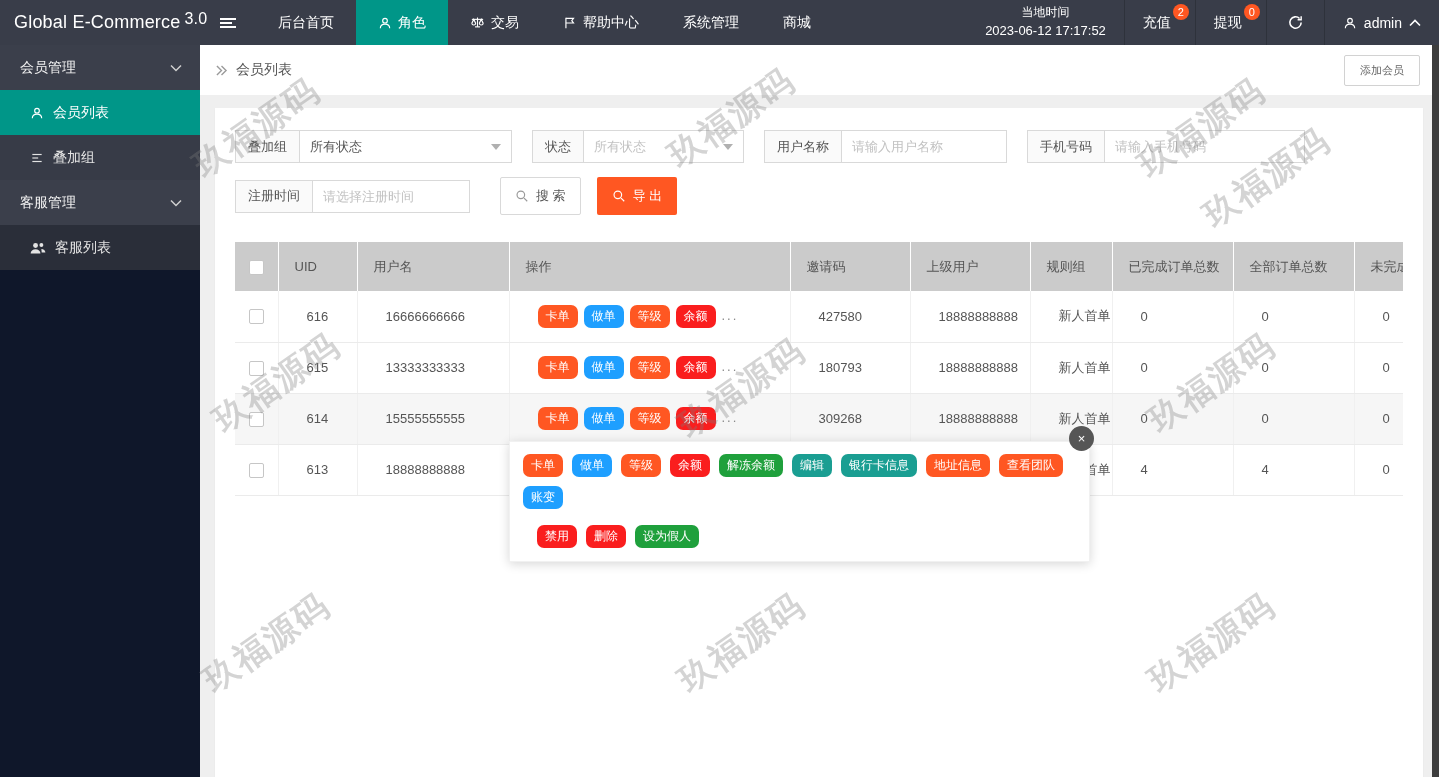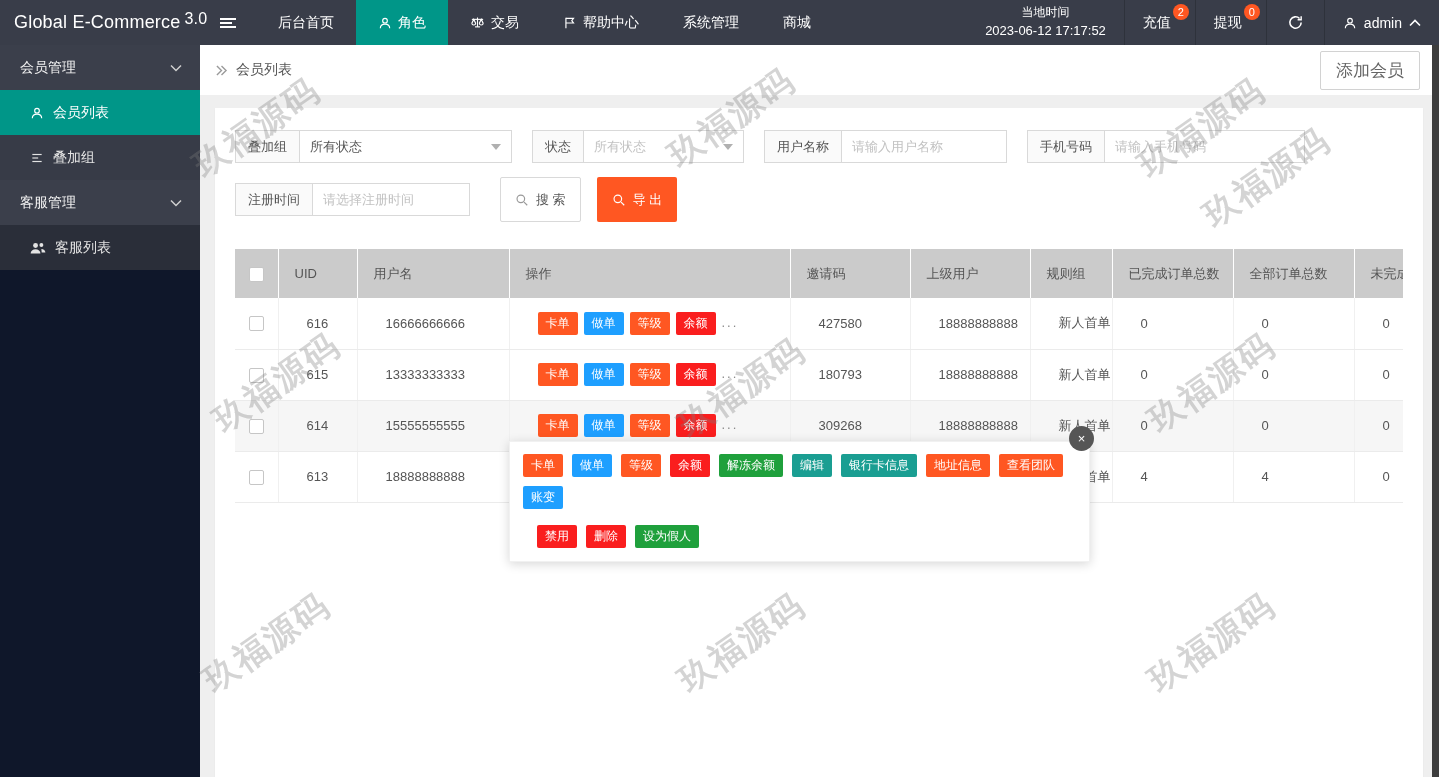--- a/index.html
+++ b/index.html
@@ -31,49 +31,49 @@
   .sidebar { width:200px; background:#0f172a; flex:0 0 200px;text-align:center; }
   .side-group { height:45px; display:flex; align-items:center; justify-content:space-between; padding:0 18px 0 20px; background:#3b3f4b; color:#f2f2f2; font-size:14px; cursor:pointer; }
   .side-item { height:45px; display:flex; align-items:center; gap:9px; padding-left:30px; background:#373b47; color:#e3e3e3; font-size:14px; cursor:pointer; }
   .side-item.active { background:#009688; color:#fff; }
   .side-item.dark { background:#2a2e39; }
 
   .content { flex:1; display:flex; flex-direction:column; min-width:0; }
   .crumb-bar { height:50px; background:#fff; display:flex; align-items:center; padding:0 19px 0 15px; }
   .crumb { display:flex; align-items:center; gap:8px; color:#555; font-size:14px; cursor:pointer; }
   .crumb .chev { color:#9a9a9a; }
-  .btn-add { margin-left:auto; background:#fff; border:1px solid #d2d2d2; border-radius:2px; color:#666; font-size:17px; padding:7px 15px; cursor:pointer; }
+  .btn-add { margin-left:auto; background:#fff; border:1px solid #d2d2d2; border-radius:2px; color:#666; font-size:11px; padding:7px 15px; cursor:pointer; }
   .work { flex:1; background:#efefef; padding:13px 16px 0 15px; }
   .card { background:#fff; height:100%; padding:22px 20px; box-shadow:0 1px 2px rgba(0,0,0,.04); }
 
   
   .filter-row { display:flex; align-items:center; gap:20px; }
   .filter-row + .filter-row { margin-top:14px; }
   .ig { display:flex; height:33px; font-size:13px; }
   .ig .addon { display:flex; align-items:center; padding:0 12px; background:#fafafa; border:1px solid #d9d9d9; color:#555; white-space:nowrap; }
   .ig .field { display:flex; align-items:center; justify-content:space-between; border:1px solid #d9d9d9; border-left:none; background:#fff; padding:0 10px; color:#555; cursor:pointer; }
   .ig .field.ph { color:#c2c2c2; }
   .ig input { border:1px solid #d9d9d9; border-left:none; outline:none; padding:0 10px; font-size:13px; color:#555; font-family:inherit; }
   .ig input::placeholder { color:#c2c2c2; }
   .caret { width:0; height:0; border-left:5px solid transparent; border-right:5px solid transparent; border-top:6px solid #b0b0b0; margin-left:14px; }
-  .btn { display:inline-flex; align-items:center; gap:7px; height:45px; padding:0 14px; border-radius:2px; font-size:13px; cursor:pointer; border:1px solid transparent; }
+  .btn { display:inline-flex; align-items:center; gap:7px; height:38px; padding:0 14px; border-radius:2px; font-size:13px; cursor:pointer; border:1px solid transparent; }
   .btn-search { background:#fff; border-color:#d9d9d9; color:#555; margin-left:10px; }
   .btn-export { background:#ff5722; color:#fff;justify-content:center; }
 
   
   .tbl-wrap { margin-top:27px; }
   table { width:100%; border-collapse:collapse; table-layout:fixed; }
   th { background:#cbcbcb; color:#555; font-weight:normal; font-size:13px; height:49px; text-align:left; padding:0 16px; border-right:1px solid rgba(255,255,255,.55); overflow:hidden; white-space:nowrap; }
   th.c, td.c { text-align:center; padding:0; }
   td { height:51px; font-size:13px; color:#555; padding:0 28px; border-bottom:1px solid #ebebeb; border-right:1px solid #f0f0f0; background:#fff; overflow:hidden; white-space:nowrap; }
   tr.alt td { background:#f6f6f6; }
   td:last-child, th:last-child { border-right:none; }
   .cb { display:inline-block; width:15px; height:15px; background:#fff; border:1px solid #c6c6c6; border-radius:2px; vertical-align:middle; cursor:pointer; }
 
-  .abtn { display:inline-block; padding:3px 8px; margin-right:6px; border-radius:2px; color:#fff; font-size:12px; cursor:pointer; white-space:nowrap; }
+  .abtn { display:inline-block; padding:3px 8px; margin-right:6px; border-radius:7px; color:#fff; font-size:12px; cursor:pointer; white-space:nowrap; }
   .o { background:#ff5722; } .b { background:#1e9fff; } .r { background:#fa1e1e; } .g { background:#1fa03c; } .t { background:#1a9e92; }
   .more { color:#8a8a8a; letter-spacing:2px; cursor:pointer; }
 
   
   .popup { position:absolute; left:509px; top:441px; width:581px; z-index:50; background:#fff; border:1px solid #f1f1f1; box-shadow:0 2px 10px rgba(0,0,0,.16); padding:12px 13px 13px; }
   .popup .prow { display:flex; flex-wrap:wrap; gap:9px; }
   .popup .prow + .prow { margin-top:16px; padding-left:14px; }
   .popup .abtn { margin-right:0; }
   .popup-close { position:absolute; left:1069px; top:426px; width:25px; height:25px; border-radius:50%; background:#565656; color:#fff; z-index:51; display:flex; align-items:center; justify-content:center; font-size:13px; cursor:pointer; }
 

